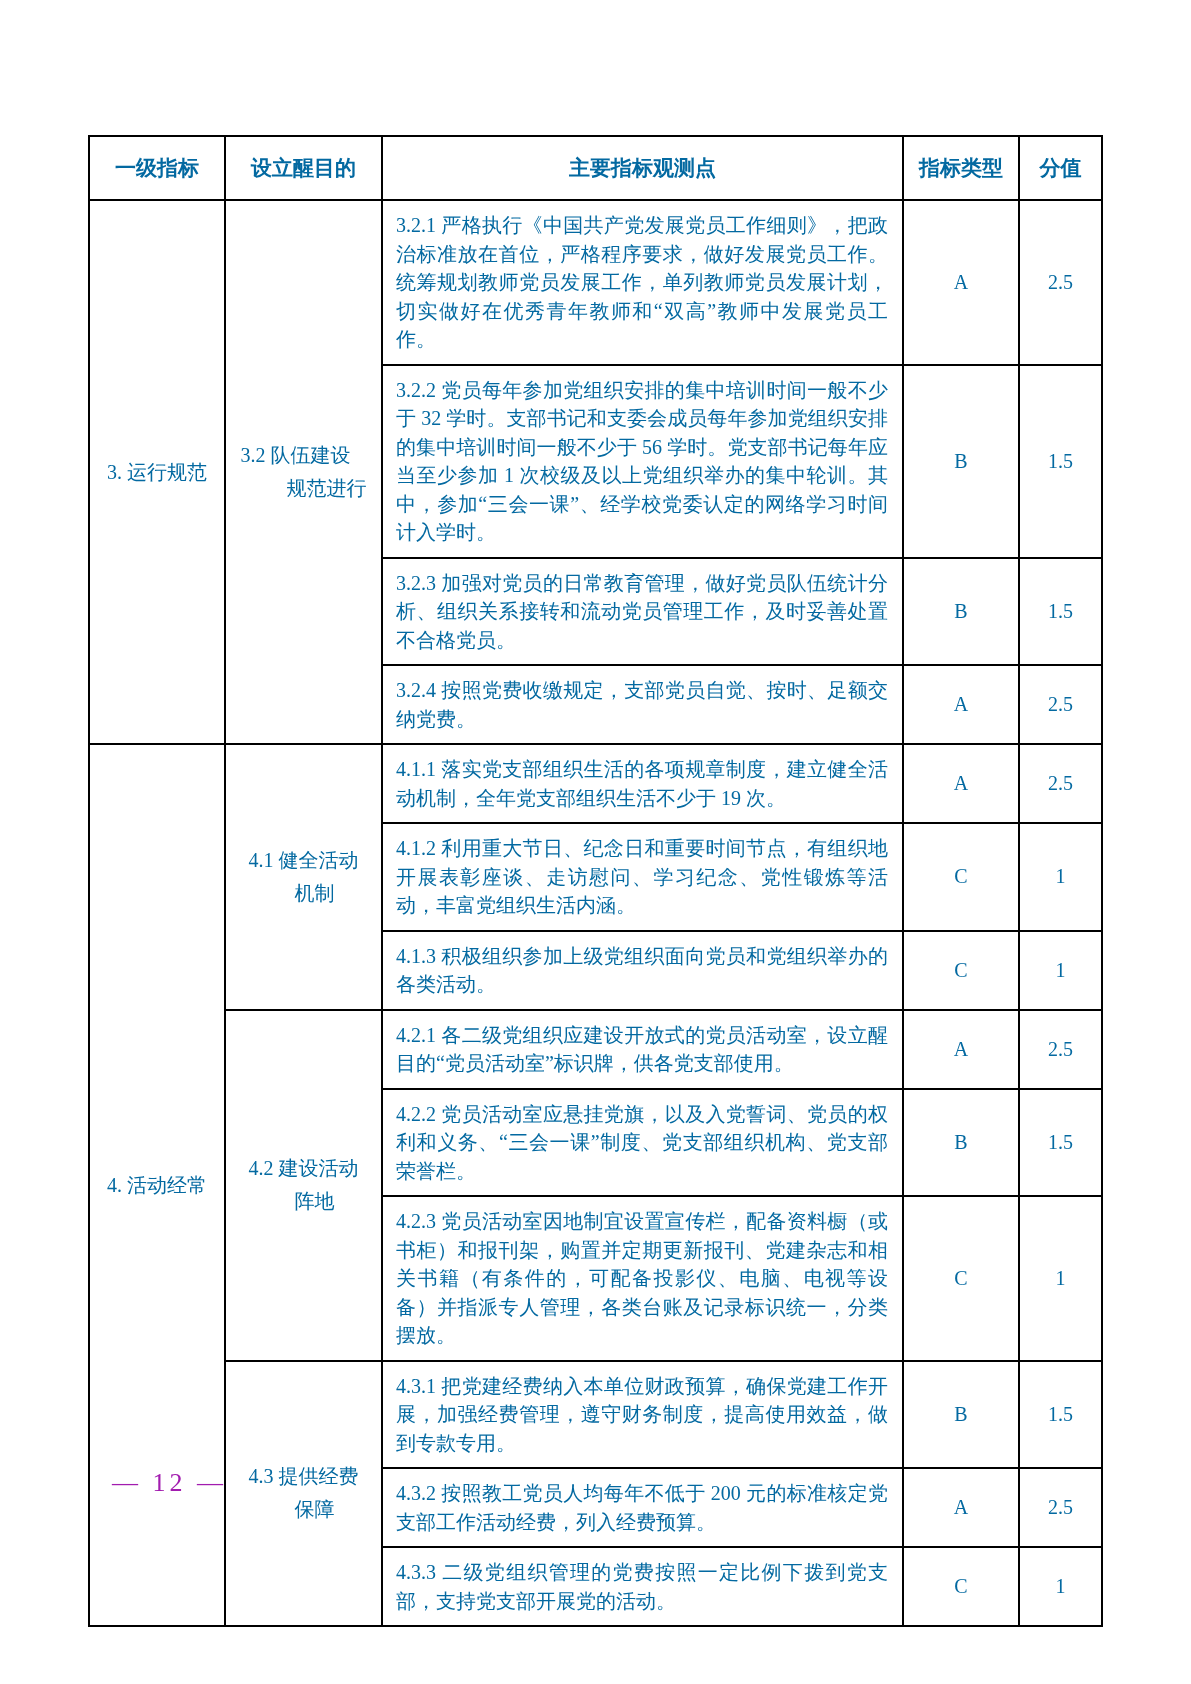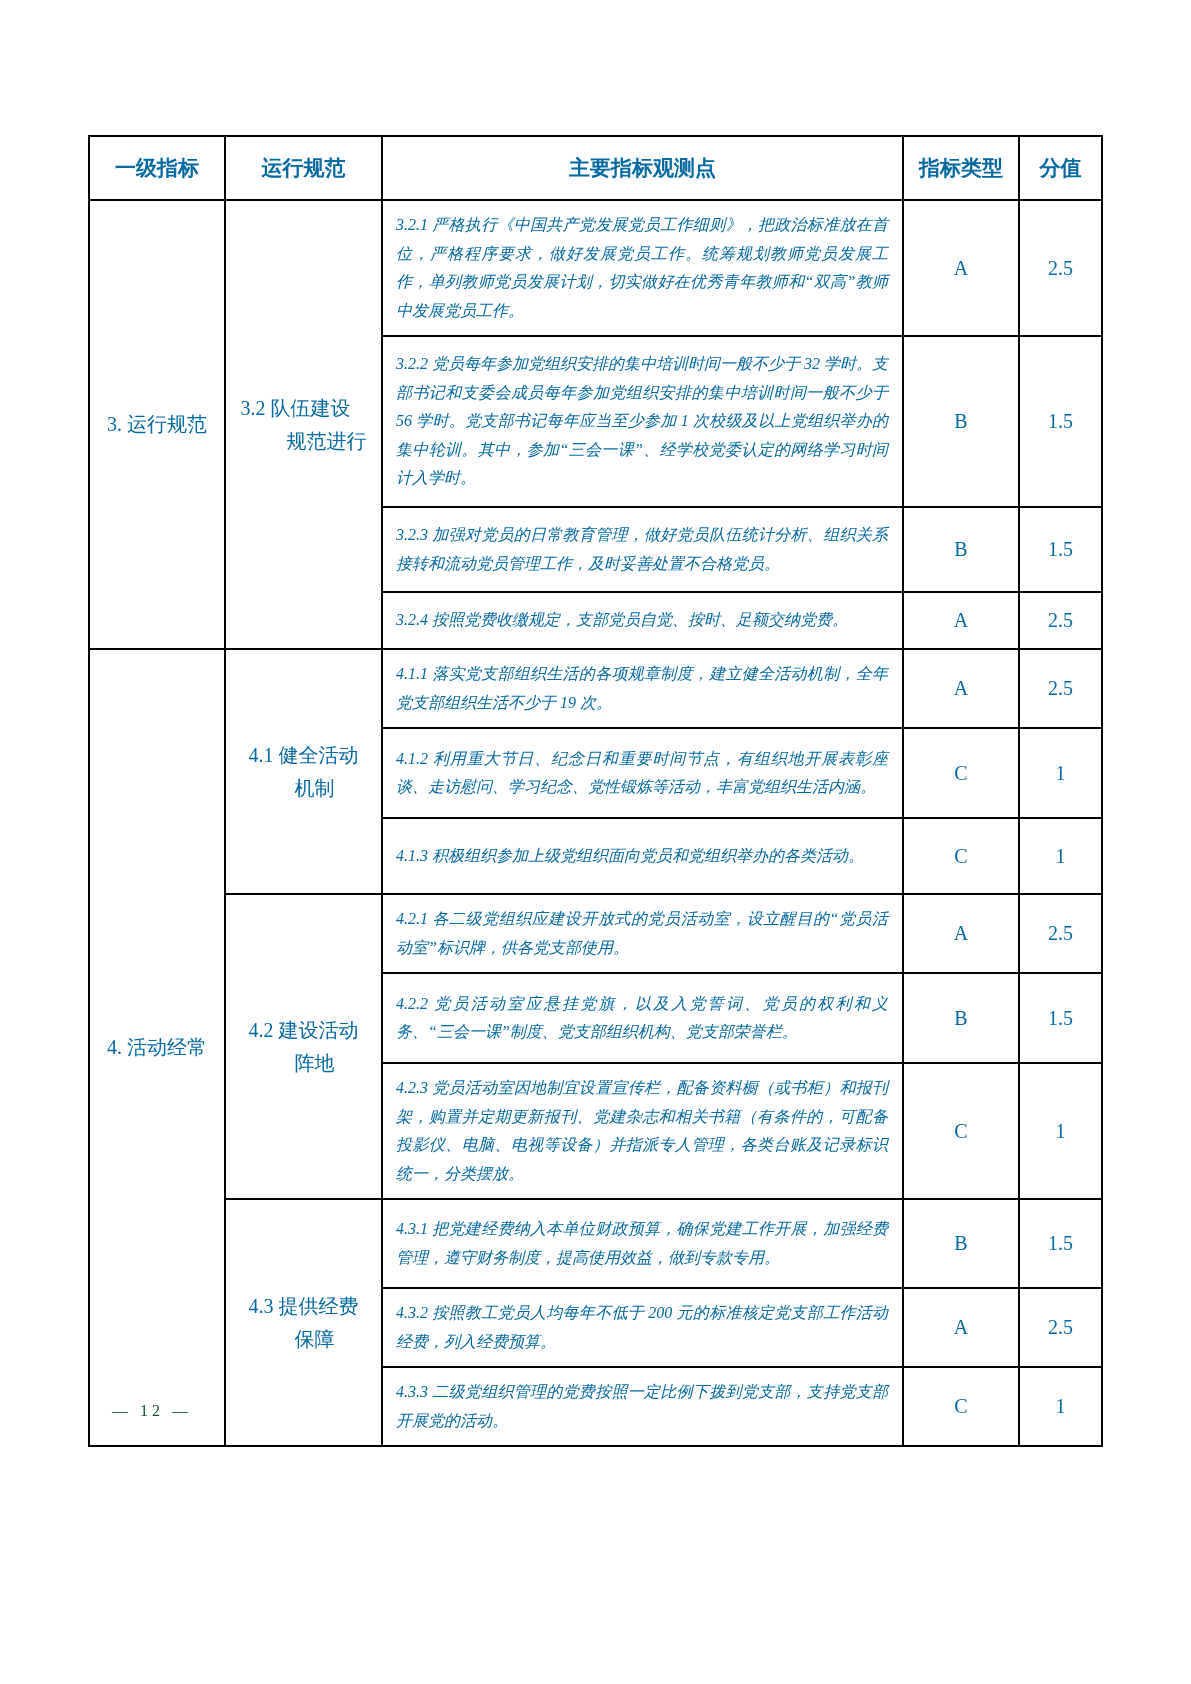--- a/index.html
+++ b/index.html
@@ -32,26 +32,25 @@
   }
   .indicator-table th {
     font-family: "Liberation Sans", sans-serif;
     font-weight: 700;
     font-size: 21px;
     height: 58px;
     text-align: center;
     padding: 2px 4px;
   }
   td.obs-cell {
-    font-size: 16px;
+    font-size: 20px;
     line-height: 28.5px;
     text-align: justify;
     text-align-last: left;
     padding: 10px 14px 10px 13px;
-    font-style: italic;
   }
   td.type-cell, td.score-cell {
     text-align: center;
     font-size: 20px;
     padding: 2px 4px;
   }
   td.lvl1-cell {
     text-align: center;
     font-size: 20px;
     padding: 2px 6px;
@@ -68,44 +67,44 @@
     text-align: left;
     line-height: 33px;
   }
   .lvl2-line2 {
     display: block;
     padding-left: 2.3em;
   }
   .page-footer {
     position: absolute;
     left: 112px;
-    top: 1402px;
-    font-size: 16px;
+    top: 1468px;
+    font-size: 26px;
     letter-spacing: 4px;
-    color: #14532d;
+    color: #a21caf;
     font-family: "Liberation Serif", serif;
   }
 </style>
 </head>
 <body>
 
 <div class="page">
 
   <table class="indicator-table">
     <colgroup>
       <col style="width:136px">
       <col style="width:157px">
       <col style="width:521px">
       <col style="width:116px">
       <col style="width:83px">
     </colgroup>
     <thead>
       <tr>
         <th>一级指标</th>
-        <th>运行规范</th>
+        <th>设立醒目的</th>
         <th>主要指标观测点</th>
         <th>指标类型</th>
         <th>分值</th>
       </tr>
     </thead>
     <tbody>
       <tr style="height:114px;">
         <td class="lvl1-cell" rowspan="4">3. 运行规范</td>
         <td class="lvl2-cell" rowspan="4">
           <span class="lvl2-block"><span>3.2 队伍建设</span><span class="lvl2-line2">规范进行</span></span>

